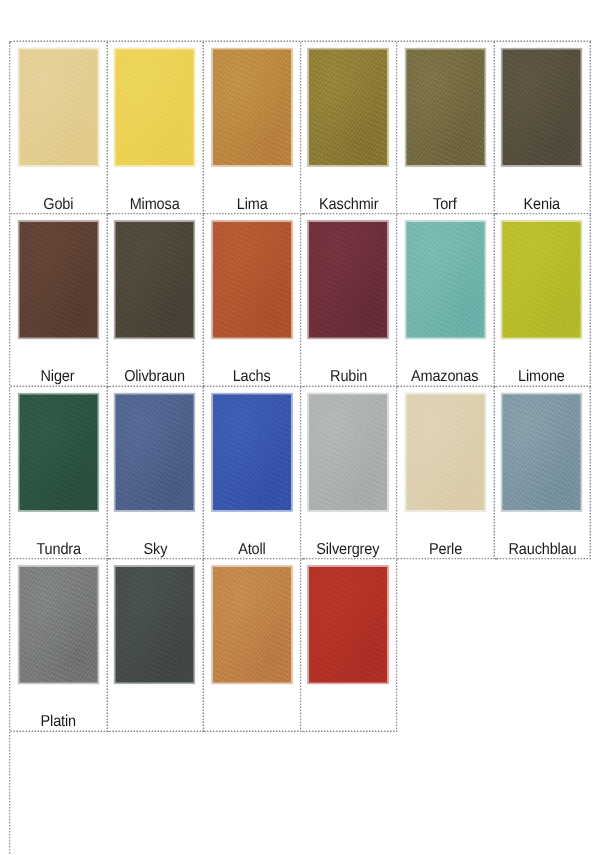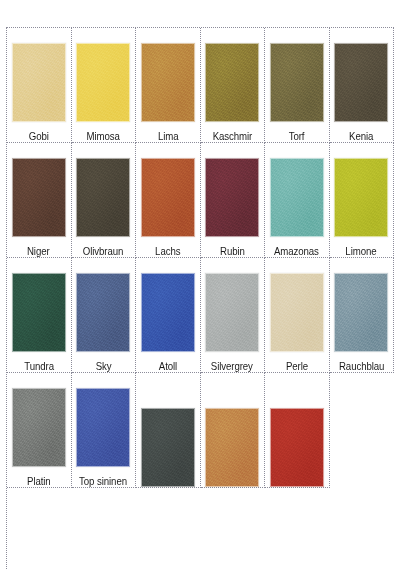--- a/index.html
+++ b/index.html
@@ -40,21 +40,21 @@
   }
 
   .swatch-cell {
     position: relative;
     border-right: 1px dotted #8c8c9a;
     border-bottom: 1px dotted #8c8c9a;
     box-sizing: border-box;
     display: flex;
     flex-direction: column;
     align-items: center;
-    justify-content: flex-end;
+    justify-content: space-between;
     background: #ffffff;
     padding: 4px 4px 0 4px;
   }
 
   .swatch-cell.is-empty {
     border-right: 1px dotted #ffffff;
     border-bottom: 1px dotted #ffffff;
   }
 
   .swatch-chip {
@@ -169,24 +169,20 @@
         <div class="swatch-label">Perle</div>
       </div>
       <div class="swatch-cell">
         <div class="swatch-chip" style="background-color: rgb(126, 151, 163);"></div>
         <div class="swatch-label">Rauchblau</div>
       </div>
       <div class="swatch-cell">
         <div class="swatch-chip" style="background-color: rgb(120, 123, 120);"></div>
         <div class="swatch-label">Platin</div>
       </div>
-      <div class="swatch-cell">
-        <div class="swatch-chip" style="background-color: rgb(67, 88, 166);"></div>
-        <div class="swatch-label">Top sininen</div>
-      </div>
       <div class="swatch-cell row-last">
         <div class="swatch-chip" style="background-color: rgb(68, 75, 73);"></div>
       </div>
       <div class="swatch-cell row-last">
         <div class="swatch-chip" style="background-color: rgb(192, 131, 72);"></div>
       </div>
       <div class="swatch-cell row-last">
         <div class="swatch-chip" style="background-color: rgb(178, 49, 39);"></div>
       </div>
       <div class="swatch-cell is-empty row-last"></div>

